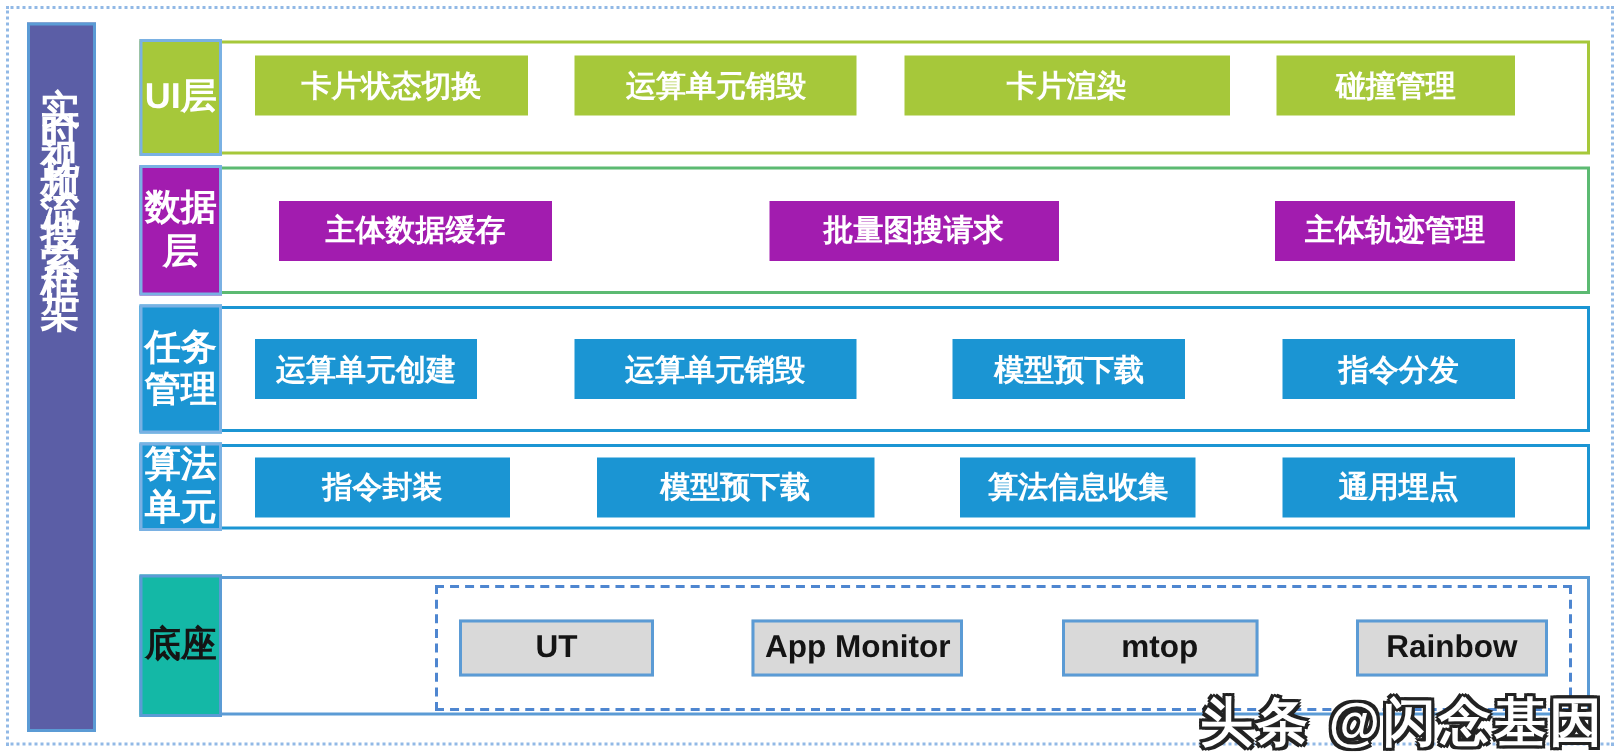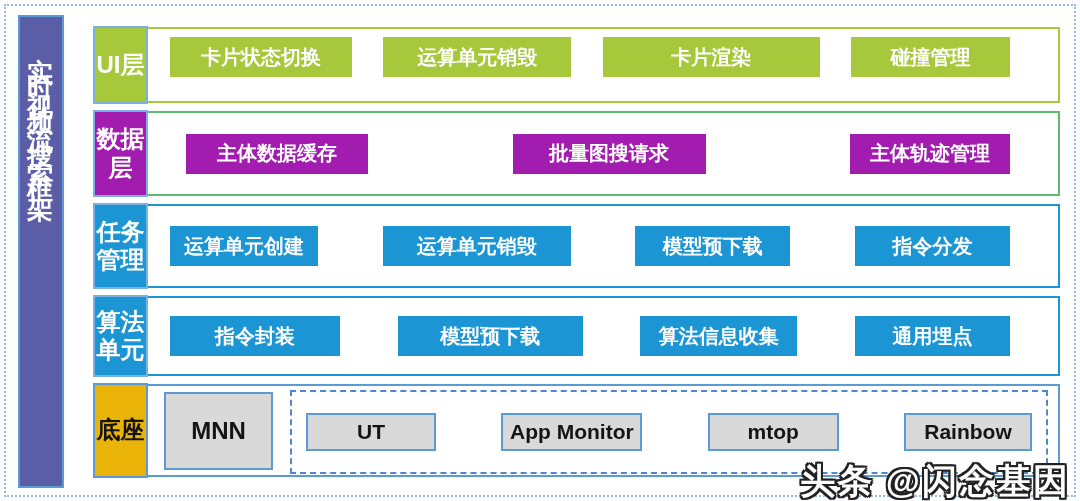--- a/index.html
+++ b/index.html
@@ -28,33 +28,33 @@
   }
 
   
   .row {
     position:absolute; left:93px; width:967px;
     background:#ffffff; border:2px solid;
   }
   .row-ui   { top:27px;  height:76px; border-color:#a6c83a; }
   .row-data { top:111px; height:85px; border-color:#5cba72; }
   .row-task { top:204px; height:84px; border-color:#1b95d3; }
-  .row-algo { top:296px; height:80px; border-color:#1b95d3; }
+  .row-algo { top:296px; height:57px; border-color:#1b95d3; }
   .row-base { top:384px; height:93px; border-color:#5b9bd5; }
 
   .row-label {
     position:absolute; left:-2px; top:-3px; bottom:-3px; width:55px;
     border:2px solid #7ab1e3;
     display:flex; align-items:center; justify-content:center; text-align:center;
     color:#ffffff; font-weight:bold; font-size:24px; line-height:1.18;
   }
   .label-ui   { background:#a6c83a; }
   .label-data { background:#a21caf; }
   .label-blue { background:#1b95d3; }
-  .label-base { background:#eab308; color:#141414; border-color:#5b9bd5; }
+  .label-base { background:#14b8a6; color:#141414; border-color:#5b9bd5; }
 
   .items {
     position:absolute; left:75px; right:48px; top:0; bottom:0;
     display:flex; align-items:center; justify-content:space-between;
   }
   .row-ui .items { padding-bottom:16px; }
 
   .item {
     height:40px; display:flex; align-items:center; justify-content:center;
     color:#ffffff; font-weight:bold; font-size:20px; white-space:nowrap;
@@ -137,21 +137,20 @@
     <div class="items">
       <div class="item item-b" style="width:170px">指令封装</div>
       <div class="item item-b" style="width:185px">模型预下载</div>
       <div class="item item-b" style="width:157px">算法信息收集</div>
       <div class="item item-b" style="width:155px">通用埋点</div>
     </div>
   </div>
 
   <div class="row row-base">
     <div class="row-label label-base">底座</div>
-    <div class="mnn-box">MNN</div>
     <div class="dashed-box">
       <div class="sdk-item" style="width:130px">UT</div>
       <div class="sdk-item" style="width:141px">App Monitor</div>
       <div class="sdk-item" style="width:131px">mtop</div>
       <div class="sdk-item" style="width:128px">Rainbow</div>
     </div>
   </div>
 
   <div class="watermark">头条 @闪念基因</div>
 

